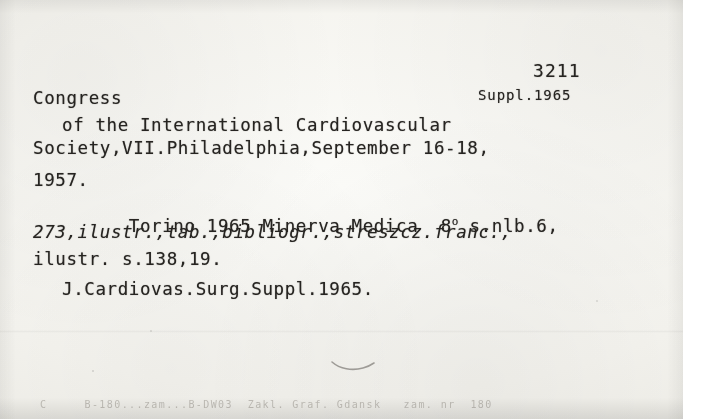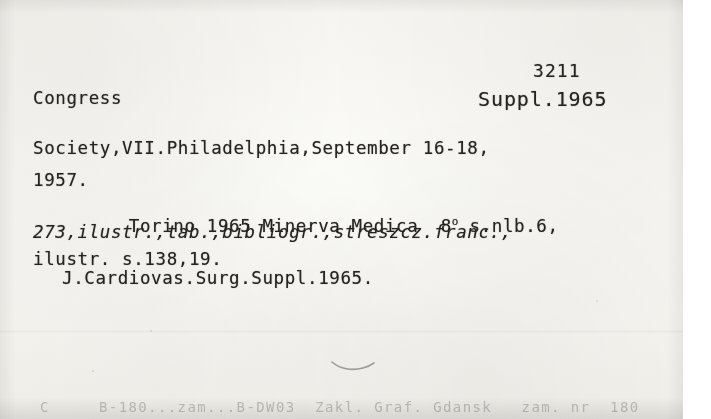--- a/index.html
+++ b/index.html
@@ -70,47 +70,47 @@
 
   .catno {
     left: 533px;
     top: 60px;
     font-size: 18px;
     letter-spacing: 1.1px;
   }
   .suppl {
     left: 478px;
     top: 87px;
-    font-size: 20px;
+    font-size: 14px;
     letter-spacing: 0.9px;
   }
   .l1 { left: 33px;  top: 88px; text-align: right;  }
   .l2 { left: 62px;  top: 115px; }
   .l3 { left: 33px;  top: 138px; }
   .l4 { left: 33px;  top: 170px; }
   .l5 { left: 62px;  top: 195px; }
   .l6 { left: 33px;  top: 222px; font-style: italic; }
   .l7 { left: 33px;  top: 249px; }
-  .l8 { left: 62px;  top: 268px; }
+  .l8 { left: 62px;  top: 279px; }
 
   .deg {
     font-size: 11px;
     vertical-align: super;
     letter-spacing: 0;
   }
 
   
   .bleed {
     position: absolute;
     left: 40px;
     top: 399px;
     width: 640px;
     white-space: pre;
     font-family: "DejaVu Sans Mono", monospace;
-    font-size: 14px;
+    font-size: 10px;
     letter-spacing: 1.4px;
     color: rgba(90,85,75,0.33);
     z-index: 2;
   }
 
   
   .smudge {
     position: absolute;
     left: 330px;
     top: 360px;
@@ -157,20 +157,21 @@
   </div>
 
   <div class="text-layer">
 
     <div class="line catno">3211</div>
 
     <div class="line suppl">Suppl.1965</div>
 
     <div class="line l1">Congress</div>
 
+    <div class="line l2">of the International Cardiovascular</div>
 
     <div class="line l3">Society,VII.Philadelphia,September 16-18,</div>
 
     <div class="line l4">1957.</div>
 
     <div class="line l5">
       <span>Torino 1965 Minerva Medica  8</span><span class="deg">o</span><span> s.nlb.6,</span>
     </div>
 
     <div class="line l6">273,ilustr.,tab.,bibliogr.,streszcz.franc.,</div>

